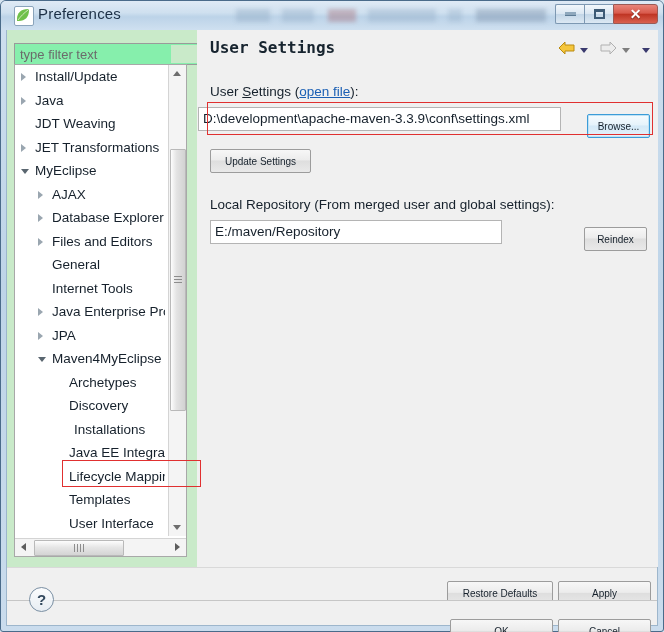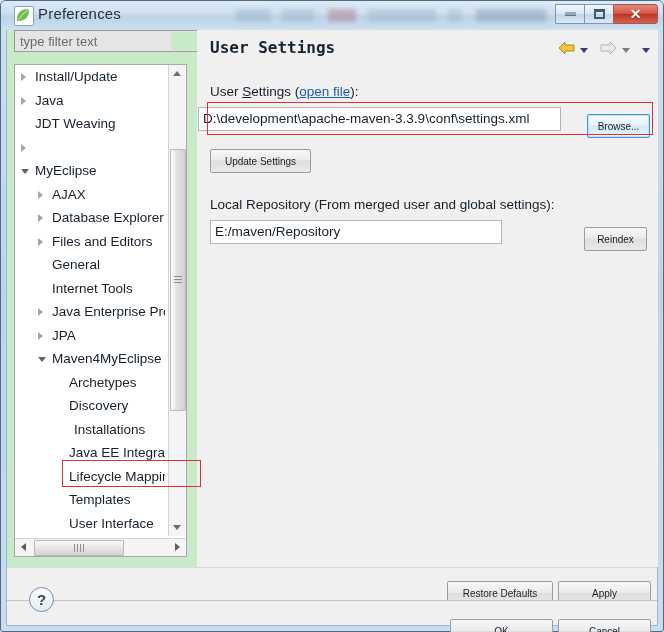--- a/index.html
+++ b/index.html
@@ -65,22 +65,22 @@
     position:absolute;left:5px;top:29px;width:652px;height:596px;
     box-sizing:border-box;background:#f0f0f0;
     border:1px solid #9db6cc;border-top:none;
   }
   
   .leftpanel{
     position:absolute;left:0;top:0;width:190px;height:537px;
     background:#c9eac9;box-sizing:border-box;
   }
   .filterbox{
-    position:absolute;left:7px;top:0;width:189px;height:22px;
-    box-sizing:border-box;border:1px solid #9a9a9a;background:#e5e5e5;
+    position:absolute;left:7px;top:13px;width:189px;height:22px;
+    box-sizing:border-box;border:1px solid #9a9a9a;background:#86efac;
   }
   .filterbox .ph{
     position:absolute;left:5px;top:3px;font-size:13px;color:#6b6b6b;
   }
   .filterbox .clearzone{
     position:absolute;right:1px;top:1px;width:30px;height:18px;background:#c9eac9;
   }
   .treewrap{
     position:absolute;left:7px;top:34px;width:173px;height:493px;
     box-sizing:border-box;border:1px solid #a8a8a8;background:#fff;overflow:hidden;
@@ -224,20 +224,21 @@
             </div>
             <div class="trow">
               <span class="arrow closed" style="left: 6px;"></span>
               <span class="lbl" style="left: 20px;">Java</span>
             </div>
             <div class="trow">
               <span class="lbl" style="left: 20px;">JDT Weaving</span>
             </div>
             <div class="trow">
               <span class="arrow closed" style="left: 6px;"></span>
+              <span class="lbl" style="left: 20px;">JET Transformations</span>
             </div>
             <div class="trow">
               <span class="arrow open" style="left: 6px;"></span>
               <span class="lbl" style="left: 20px;">MyEclipse</span>
             </div>
             <div class="trow">
               <span class="arrow closed" style="left: 23px;"></span>
               <span class="lbl" style="left: 37px;">AJAX</span>
             </div>
             <div class="trow">

